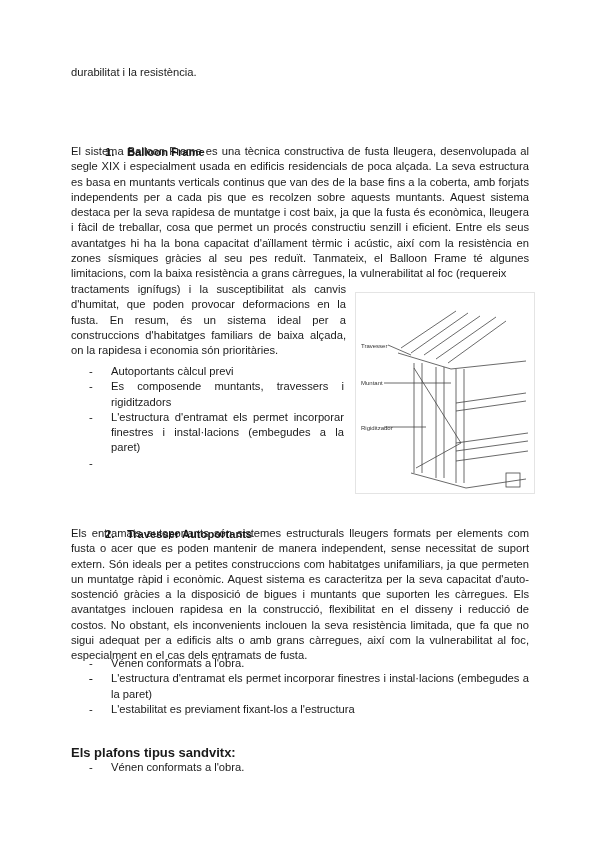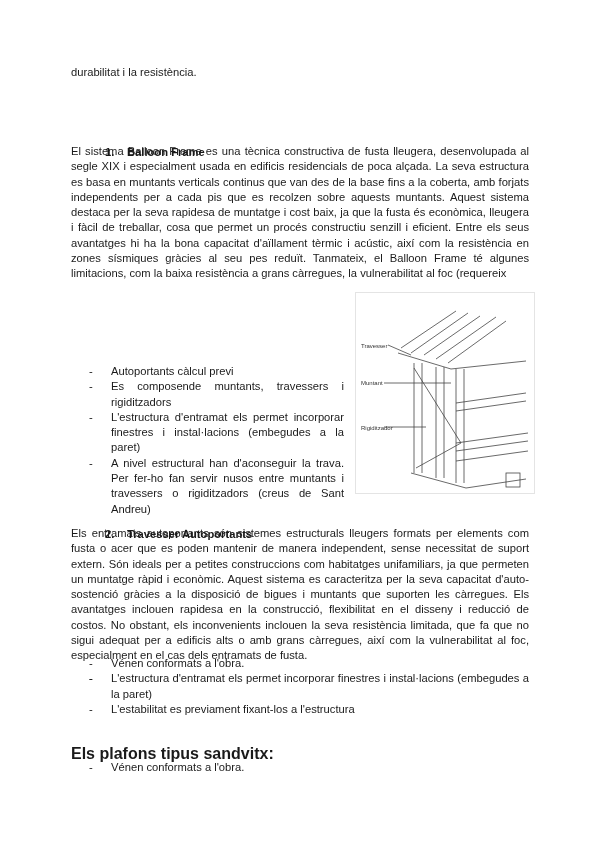--- a/index.html
+++ b/index.html
@@ -2,47 +2,48 @@
 <html><head>
 <meta charset="utf-8">
 <style>
   html, body { margin:0; padding:0; background:#ffffff; }
   body { width:600px; height:848px; position:relative; overflow:hidden;
          font-family:"Liberation Sans", sans-serif; color:#1a1a1a; }
   .page { position:absolute; left:0; top:0; width:496px; height:848px; background:#fff; }
   .p { position:absolute; left:71px; width:458px; font-size:11.2px; line-height:15.3px; text-align:justify; margin:0; }
   .h { position:absolute; left:89px; font-size:11.2px; font-weight:bold; margin:16px; }
   .h .num { display:inline-block; width:22px; }
-  .sub { position:absolute; left:71px; font-size:16px; font-weight:bold; margin:0; }
+  .sub { position:absolute; left:71px; font-size:13px; font-weight:bold; margin:0; }
   .list { position:absolute; left:89px; margin:0; padding:0; list-style:none; font-size:11.2px; line-height:15.3px; }
   .list li { position:relative; padding-left:22px; text-align:justify; }
   .list li .dash { position:absolute; left:0; top:0; }
   .figure { position:absolute; left:355px; top:292px; width:178px; height:200px; border:1px solid #e4e4e4; background:#fff; }
   .figure svg { width:100%; height:100%; }
   .fig-label { font-family:"Liberation Sans", sans-serif; font-size:6px; fill:#333; }
 </style>
 </head>
 <body>
 
 <div class="page">
 
   <p class="p" style="top:65px;">durabilitat i la resistència.</p>
 
   <h2 class="h" style="top:130px;">
     <span class="num">1.</span><span>Balloon Frame</span>
   </h2>
 
   <p class="p" style="top:144px;">El sistema Balloon Frame es una tècnica constructiva de fusta lleugera, desenvolupada al segle XIX i especialment usada en edificis residencials de poca alçada. La seva estructura es basa en muntants verticals continus que van des de la base fins a la coberta, amb forjats independents per a cada pis que es recolzen sobre aquests muntants. Aquest sistema destaca per la seva rapidesa de muntatge i cost baix, ja que la fusta és econòmica, lleugera i fàcil de treballar, cosa que permet un procés constructiu senzill i eficient. Entre els seus avantatges hi ha la bona capacitat d'aïllament tèrmic i acústic, així com la resistència en zones sísmiques gràcies al seu pes reduït. Tanmateix, el Balloon Frame té algunes limitacions, com la baixa resistència a grans càrregues, la vulnerabilitat al foc (requereix</p>
 
+  <p class="p" style="top:282px; width:275px;">tractaments ignífugs) i la susceptibilitat als canvis d'humitat, que poden provocar deformacions en la fusta. En resum, és un sistema ideal per a construccions d'habitatges familiars de baixa alçada, on la rapidesa i economia són prioritàries.</p>
 
   <ul class="list" style="top:364px; width:255px;">
     <li><span class="dash">-</span><span>Autoportants càlcul previ</span></li>
     <li><span class="dash">-</span><span>Es composende muntants, travessers i rigiditzadors</span></li>
     <li><span class="dash">-</span><span>L'estructura d'entramat els permet incorporar finestres i instal·lacions (embegudes a la paret)</span></li>
-    <li><span class="dash">-</span><span>A nivel estructural han d'aconseguir la trava. Per fer-ho fan servir nusos entre muntants i travessers o rigiditzadors (creus de Sant Andreu)</span></li>
+    <li><span class="dash">-</span></li>
   </ul>
 
   <div class="figure">
     <svg viewBox="0 0 178 200">
       <g stroke="#444" stroke-width="0.8" fill="none">
 
         <line x1="45" y1="55" x2="100" y2="18"></line>
         <line x1="55" y1="60" x2="112" y2="20"></line>
         <line x1="68" y1="62" x2="124" y2="23"></line>
         <line x1="80" y1="66" x2="140" y2="24"></line>

